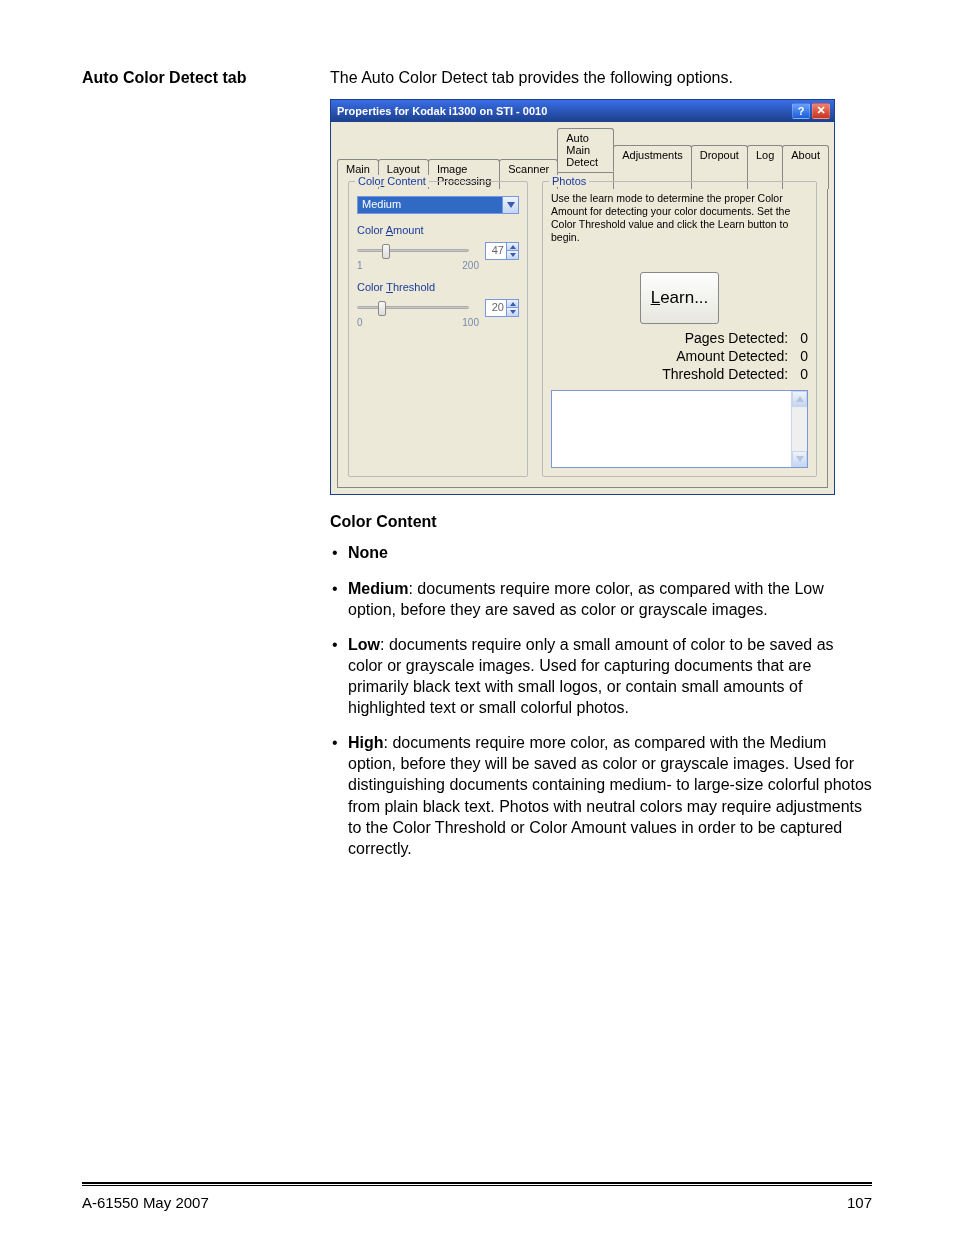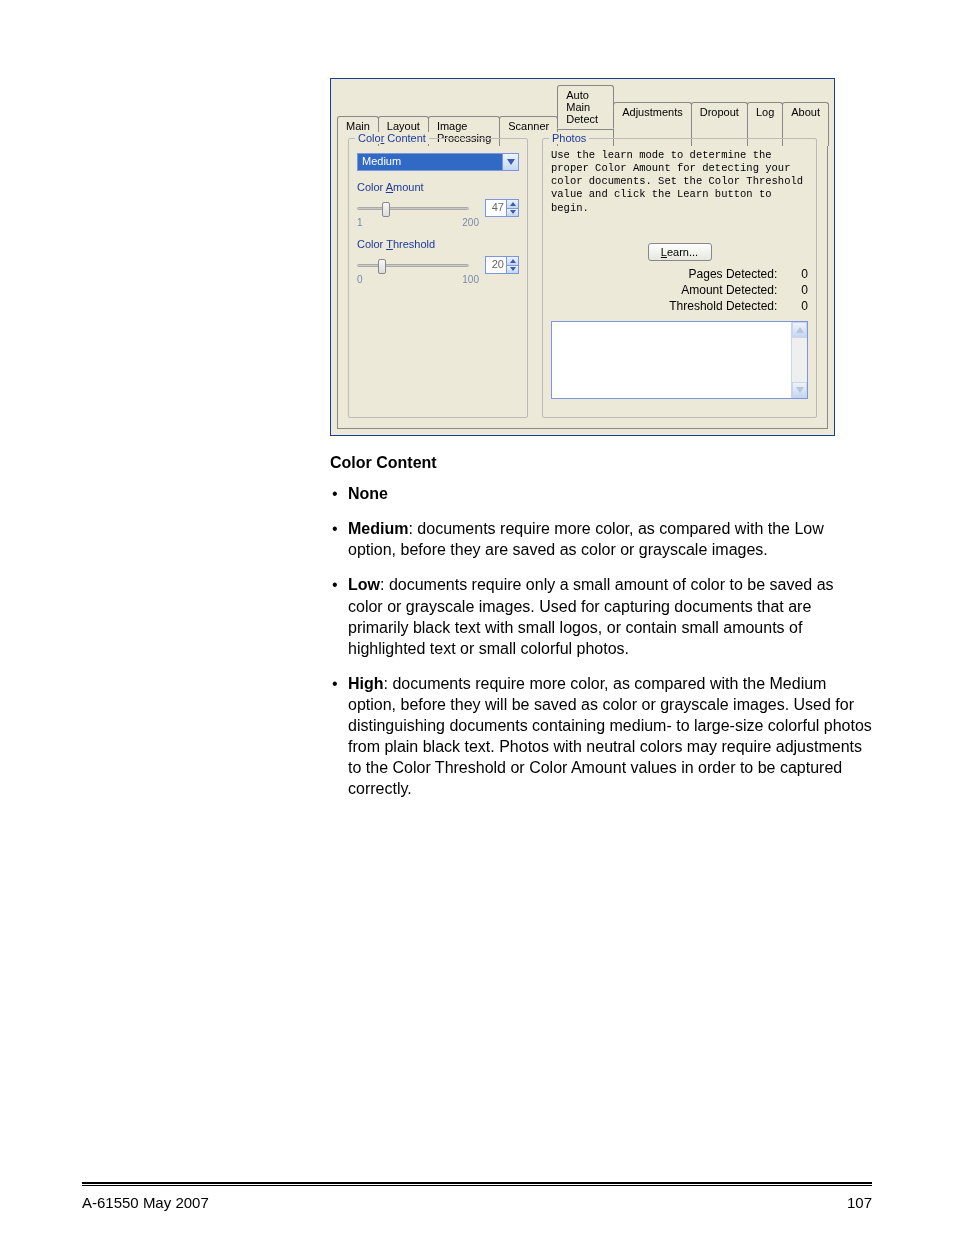--- a/index.html
+++ b/index.html
@@ -161,34 +161,34 @@
   .spin-val { flex:1; text-align:right; padding:1px 2px; font-size:11px; color:#666; }
   .spin-btns { width:12px; display:flex; flex-direction:column; }
   .spin-b {
     flex:1; background:linear-gradient(#eef3fb,#c4d6f4);
     border-left:1px solid #7a96df; display:flex; align-items:center; justify-content:center;
   }
   .spin-b + .spin-b { border-top:1px solid #7a96df; }
   .spin-b svg { width:6px; height:4px; }
   .scale-row { display:flex; justify-content:space-between; font-size:10px; color:#7a8aac; padding:0 40px 0 0; }
 
-  .learn-text { font-size:10.5px; line-height:1.25; margin-bottom:28px;font-family:Liberation Mono, monospace; }
+  .learn-text { font-size:10.5px; line-height:1.25; margin-bottom:28px; }
   .btn {
     display:inline-block;
     min-width:64px;
-    padding:2px 10px;
+    padding:15px 10px;
     border:1px solid #888;
     background:linear-gradient(#fefefe,#e7e7df);
     border-radius:3px;
     text-align:center;
-    font-size:11px;
+    font-size:17px;
   }
   .btn.primary { border:1px solid #2a5abe; box-shadow:0 0 0 1px #8db0f0 inset; }
   .learn-center { text-align:center; margin:25px 0 6px 0; }
-  .stat-row { display:flex; justify-content:flex-end; gap:24px; font-size:12px; margin-top:2px; }
+  .stat-row { display:flex; justify-content:flex-end; gap:12px; font-size:14px; margin-top:2px; }
   .stat-lbl { text-align:right; }
   .listbox {
     border:1px solid #7a96df; background:#fff;
     height:78px; margin-top:8px; display:flex;
   }
   .listbox-inner { flex:1; }
   .scroll {
     width:16px; background:#efefef; border-left:1px solid #cbd5ea;
     display:flex; flex-direction:column; justify-content:space-between;
   }
@@ -223,24 +223,33 @@
     margin-bottom:8px;
   }
   .footer-row {
     display:flex; justify-content:space-between; font-size:15px;
   }
 </style>
 </head>
 <body>
 
 <div class="page">
+  <div class="top-row">
+    <div class="section-title">Auto Color Detect tab</div>
+    <div class="intro">The Auto Color Detect tab provides the following options.</div>
+  </div>
 
   <div class="right-col">
 
     <div class="dialog">
+      <div class="tb">
+        <span class="tb-title">Properties for Kodak i1300 on STI - 0010</span>
+        <span class="tb-btn tb-help">?</span>
+        <span class="tb-btn tb-close">✕</span>
+      </div>
 
       <div class="tabs-row">
         <div class="tabs-left">
           <div class="tab">Main</div>
           <div class="tab">Layout</div>
           <div class="tab">Image Processing</div>
           <div class="tab">Scanner</div>
         </div>
         <div class="tabs-gap"></div>
         <div class="tabs-right">

